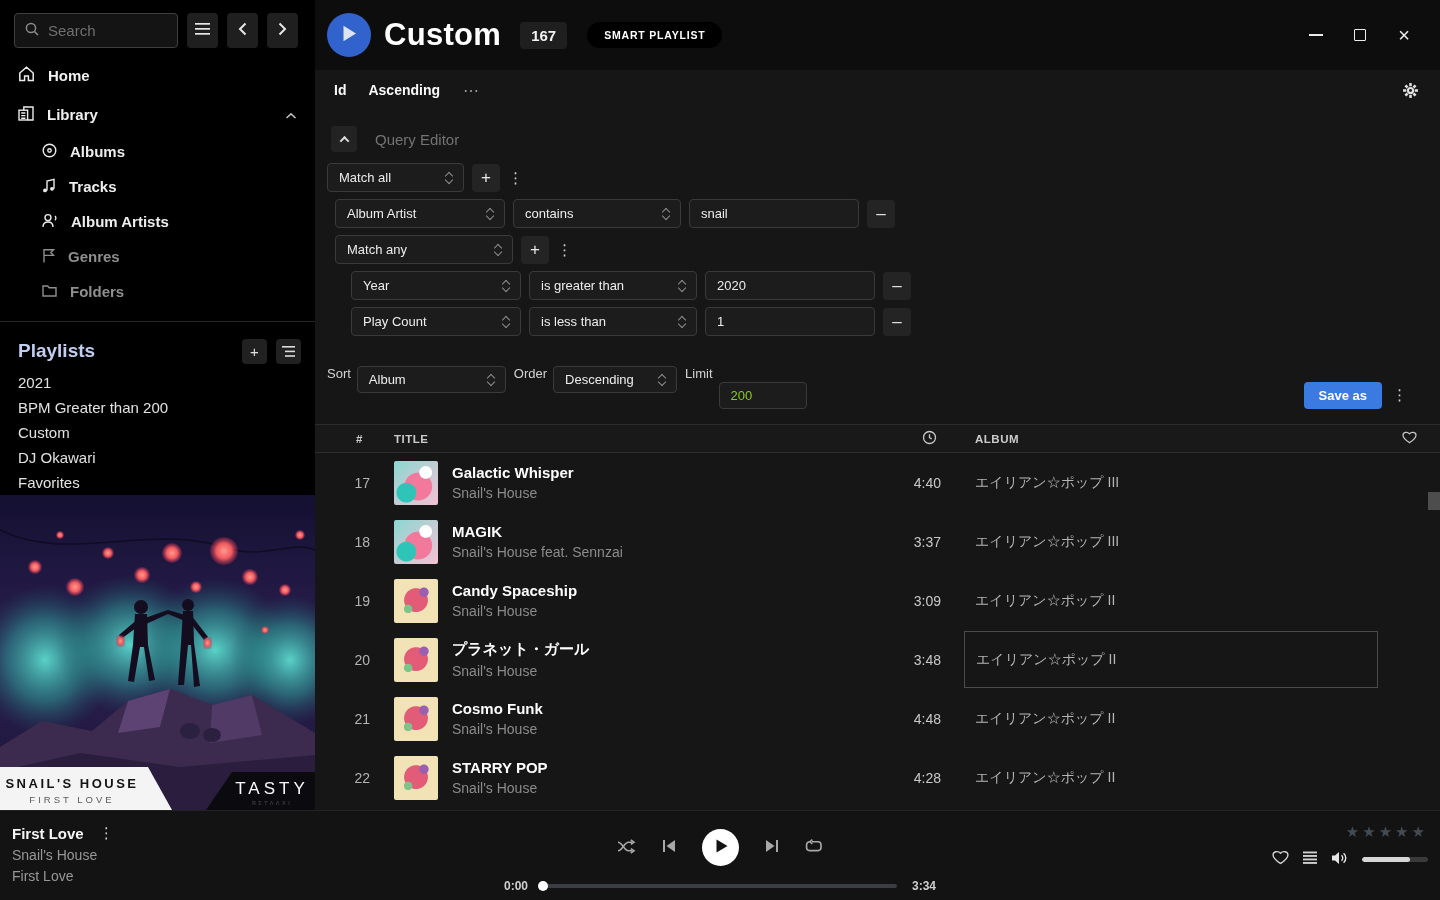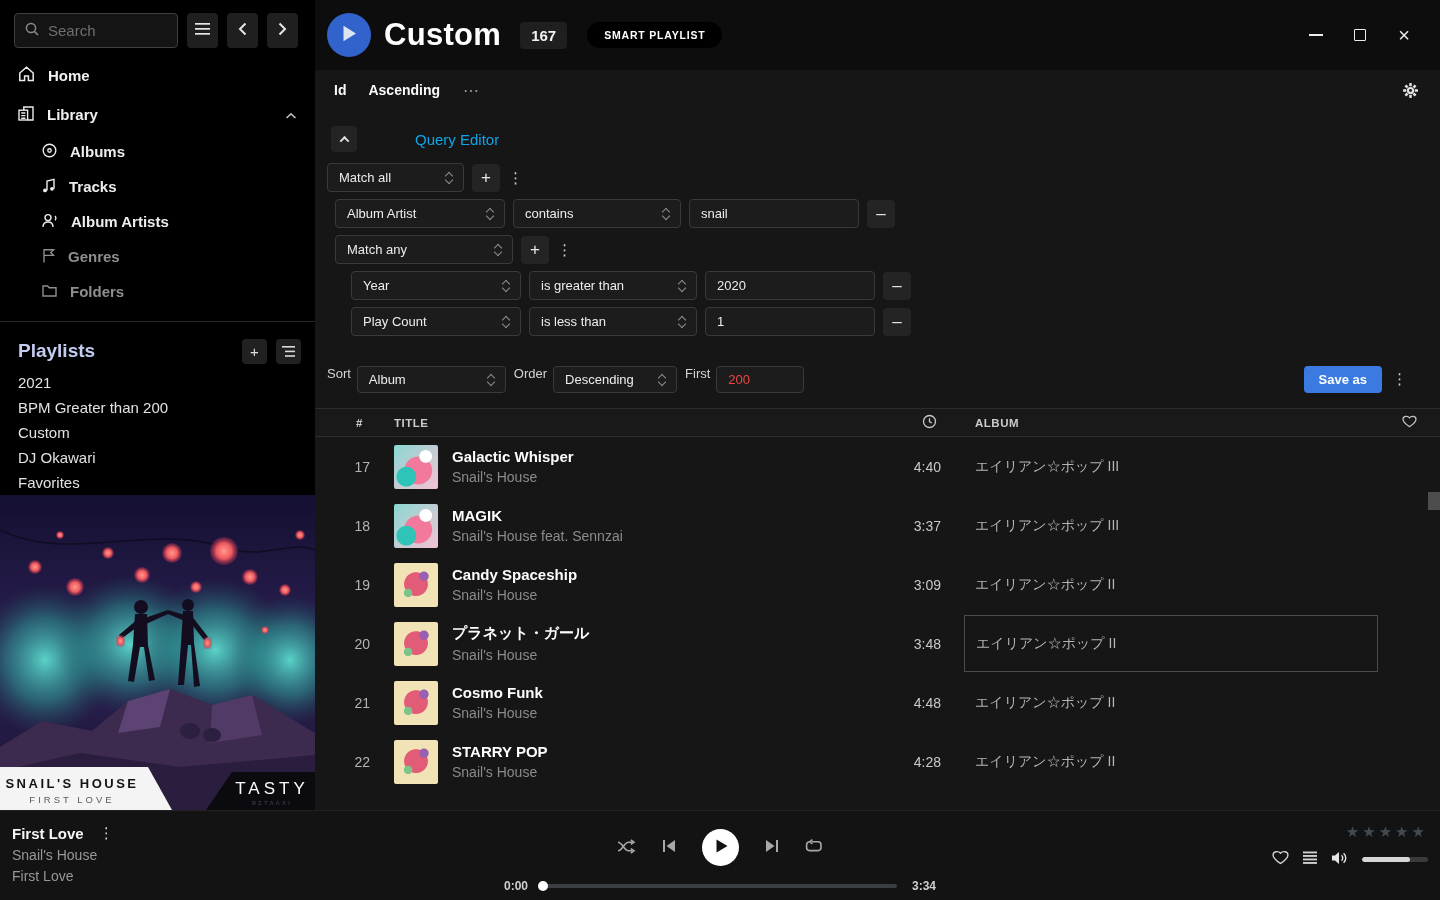--- a/index.html
+++ b/index.html
@@ -53,21 +53,21 @@
   .tb-sort { font-weight:700; color:#fafafa; cursor:pointer; }
   .tb-dir { font-weight:700; color:#fafafa; margin-left:22px; cursor:pointer; }
   .tb-more { color:#9a9a9a; margin-left:23px; font-size:16px; letter-spacing:1px; cursor:pointer; }
   .tb-gear { margin-left:auto; cursor:pointer; display:flex; }
 
   .qe { padding:16px 12px 0 12px; }
   .qe-head { display:flex; align-items:center; gap:18px; margin-left:4px; }
   .collapse-btn { width:26px; height:26px; background:#232323; border:none; border-radius:4px; display:flex;
     align-items:center; justify-content:center; cursor:pointer; }
   .chev-up { width:7px; height:7px; border:solid #dcdcdc; border-width:2px 2px 0 0; transform:rotate(-45deg) translate(-1px,1px); }
-  .qe-title { font-size:15px; color:#0ea5e9;margin-left:40px; }
+  .qe-title { font-size:15px; color:#737373; }
   .qe-row { display:flex; align-items:center; gap:8px; margin-top:7px; }
   .qe-row.first { margin-top:11px; }
   .ind1 { margin-left:8px; } .ind2 { margin-left:24px; }
   .sel { height:29px; background:#1c1c1c; border:1px solid #3a3a3a; border-radius:4px; display:flex;
     align-items:center; justify-content:space-between; padding:0 8px 0 11px; font-size:13px; color:#ededed; cursor:pointer; }
   .updn { position:relative; width:11px; height:16px; flex-shrink:0; }
   .updn::before, .updn::after { content:""; position:absolute; left:2px; width:5px; height:5px;
     border:solid #8e8e8e; border-width:1.5px 1.5px 0 0; }
   .updn::before { top:3px; transform:rotate(-45deg); }
   .updn::after { bottom:3px; transform:rotate(135deg); }
@@ -76,21 +76,21 @@
     color:#ededed; font-size:13px; padding:0 11px; outline:none; font-family:"Liberation Sans",sans-serif; }
   .icon-btn { width:28px; height:28px; background:#242424; border:none; border-radius:4px; color:#e8e8e8;
     font-size:17px; display:flex; align-items:center; justify-content:center; cursor:pointer; }
   .vdots { color:#cfcfcf; font-size:15px; width:14px; text-align:center; cursor:pointer; }
 
   .sortrow { display:flex; gap:8px; margin-top:30px; position:relative; }
   .scol { display:flex; gap:6px; }
   .scol .lbl { font-size:13px; color:#d4d4d4; }
   .sel.h27 { height:27px; }
   .limit-input { height:27px; width:88px; background:#1c1c1c; border:1px solid #3a3a3a; border-radius:4px;
-    color:#ef4444; font-size:13px; padding:0 11px; outline:none; font-family:"Liberation Sans",sans-serif; }
+    color:#84cc16; font-size:13px; padding:0 11px; outline:none; font-family:"Liberation Sans",sans-serif;margin-top:16px; }
   .saveas { position:absolute; right:46px; bottom:0; height:27px; padding:0 15px; background:#3b7ae0; border:none;
     border-radius:4px; color:#fff; font-weight:700; font-size:13px; cursor:pointer; }
   .sortrow .vdots { position:absolute; right:22px; bottom:5px; }
 
   
   .thead { margin-top:15px; height:29px; border-top:1px solid #2c2c2c; border-bottom:1px solid #2c2c2c;
     background:#191919; display:flex; align-items:center; font-size:11.5px; font-weight:700; color:#cbcbcb;
     letter-spacing:.5px; }
   .th-num { width:55px; text-align:right; padding-right:7px; }
   .th-title { margin-left:24px; flex:1; }
@@ -462,21 +462,21 @@
           </div>
         </div>
         <div class="scol">
           <span class="lbl">Order</span>
           <div class="sel h27" style="width:124px">
             <span>Descending</span>
               <span class="updn"></span>
           </div>
         </div>
         <div class="scol">
-          <span class="lbl">First</span>
+          <span class="lbl">Limit</span>
           <input class="limit-input" value="200" style="">
         </div>
         <button class="saveas">Save as</button>
         <span class="vdots">⋮</span>
       </div>
     </div>
 
     <div class="thead">
       <span class="th-num">#</span>
       <span class="th-title">TITLE</span>

